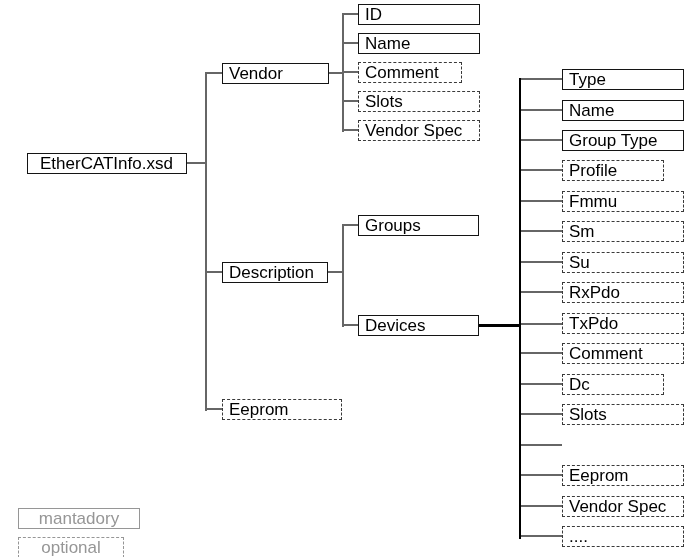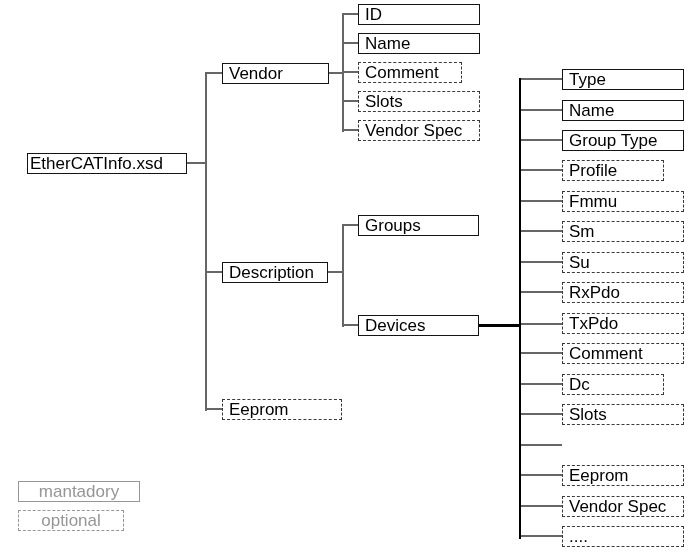--- a/index.html
+++ b/index.html
@@ -20,21 +20,21 @@
   .hl{position:absolute;height:2px;background:var(--line);}
   .vl{position:absolute;width:2px;background:var(--line);}
   .hl.thick{height:3px;background:var(--line_thick);}
   .vl.dark{background:var(--line_thick);}
   .node{
     position:absolute;height:21px;box-sizing:border-box;background:#fff;
     border:1px solid var(--box_border);
     line-height:19px;padding-left:6px;white-space:nowrap;overflow:hidden;
   }
   .node.dashed{border:1px dashed var(--dash_border);}
-  .node.legend{border-color:var(--legend);color:var(--legend);text-align:center;padding-left:0;}
+  .node.legend{border-color:var(--legend);color:var(--legend);text-align:center;padding-left:0;margin-top:27px;}
   .node.legend.dashed{border:1px dashed var(--legend);}
 </style>
 </head>
 <body>
 
 <div class="canvas">
 
   <div class="hl" style="left:187px;top:162px;width:19px"></div>
   <div class="vl" style="left:205px;top:72px;height:339px"></div>
   <div class="hl" style="left:205px;top:72px;width:17px"></div>
@@ -66,21 +66,21 @@
   <div class="hl" style="left:521px;top:291px;width:41px"></div>
   <div class="hl" style="left:521px;top:323px;width:41px"></div>
   <div class="hl" style="left:521px;top:352px;width:41px"></div>
   <div class="hl" style="left:521px;top:383px;width:41px"></div>
   <div class="hl" style="left:521px;top:413px;width:41px"></div>
   <div class="hl" style="left:521px;top:444px;width:41px"></div>
   <div class="hl" style="left:521px;top:474px;width:41px"></div>
   <div class="hl" style="left:521px;top:505px;width:41px"></div>
   <div class="hl" style="left:521px;top:535px;width:41px"></div>
 
-  <div class="node solid" style="left:27px;top:153px;width:160px;padding-left:2px">EtherCATInfo.xsd</div>
+  <div class="node solid" style="left:27px;top:153px;width:160px;padding-left:12px">EtherCATInfo.xsd</div>
 
   <div class="node solid" style="left:222px;top:63px;width:107px">Vendor</div>
   <div class="node solid" style="left:222px;top:262px;width:106px">Description</div>
   <div class="node dashed" style="left:222px;top:399px;width:120px">Eeprom</div>
 
   <div class="node solid" style="left:358px;top:4px;width:122px">ID</div>
   <div class="node solid" style="left:358px;top:33px;width:122px">Name</div>
   <div class="node dashed" style="left:358px;top:62px;width:104px">Comment</div>
   <div class="node dashed" style="left:358px;top:91px;width:122px">Slots</div>
   <div class="node dashed" style="left:358px;top:120px;width:122px">Vendor Spec</div>

